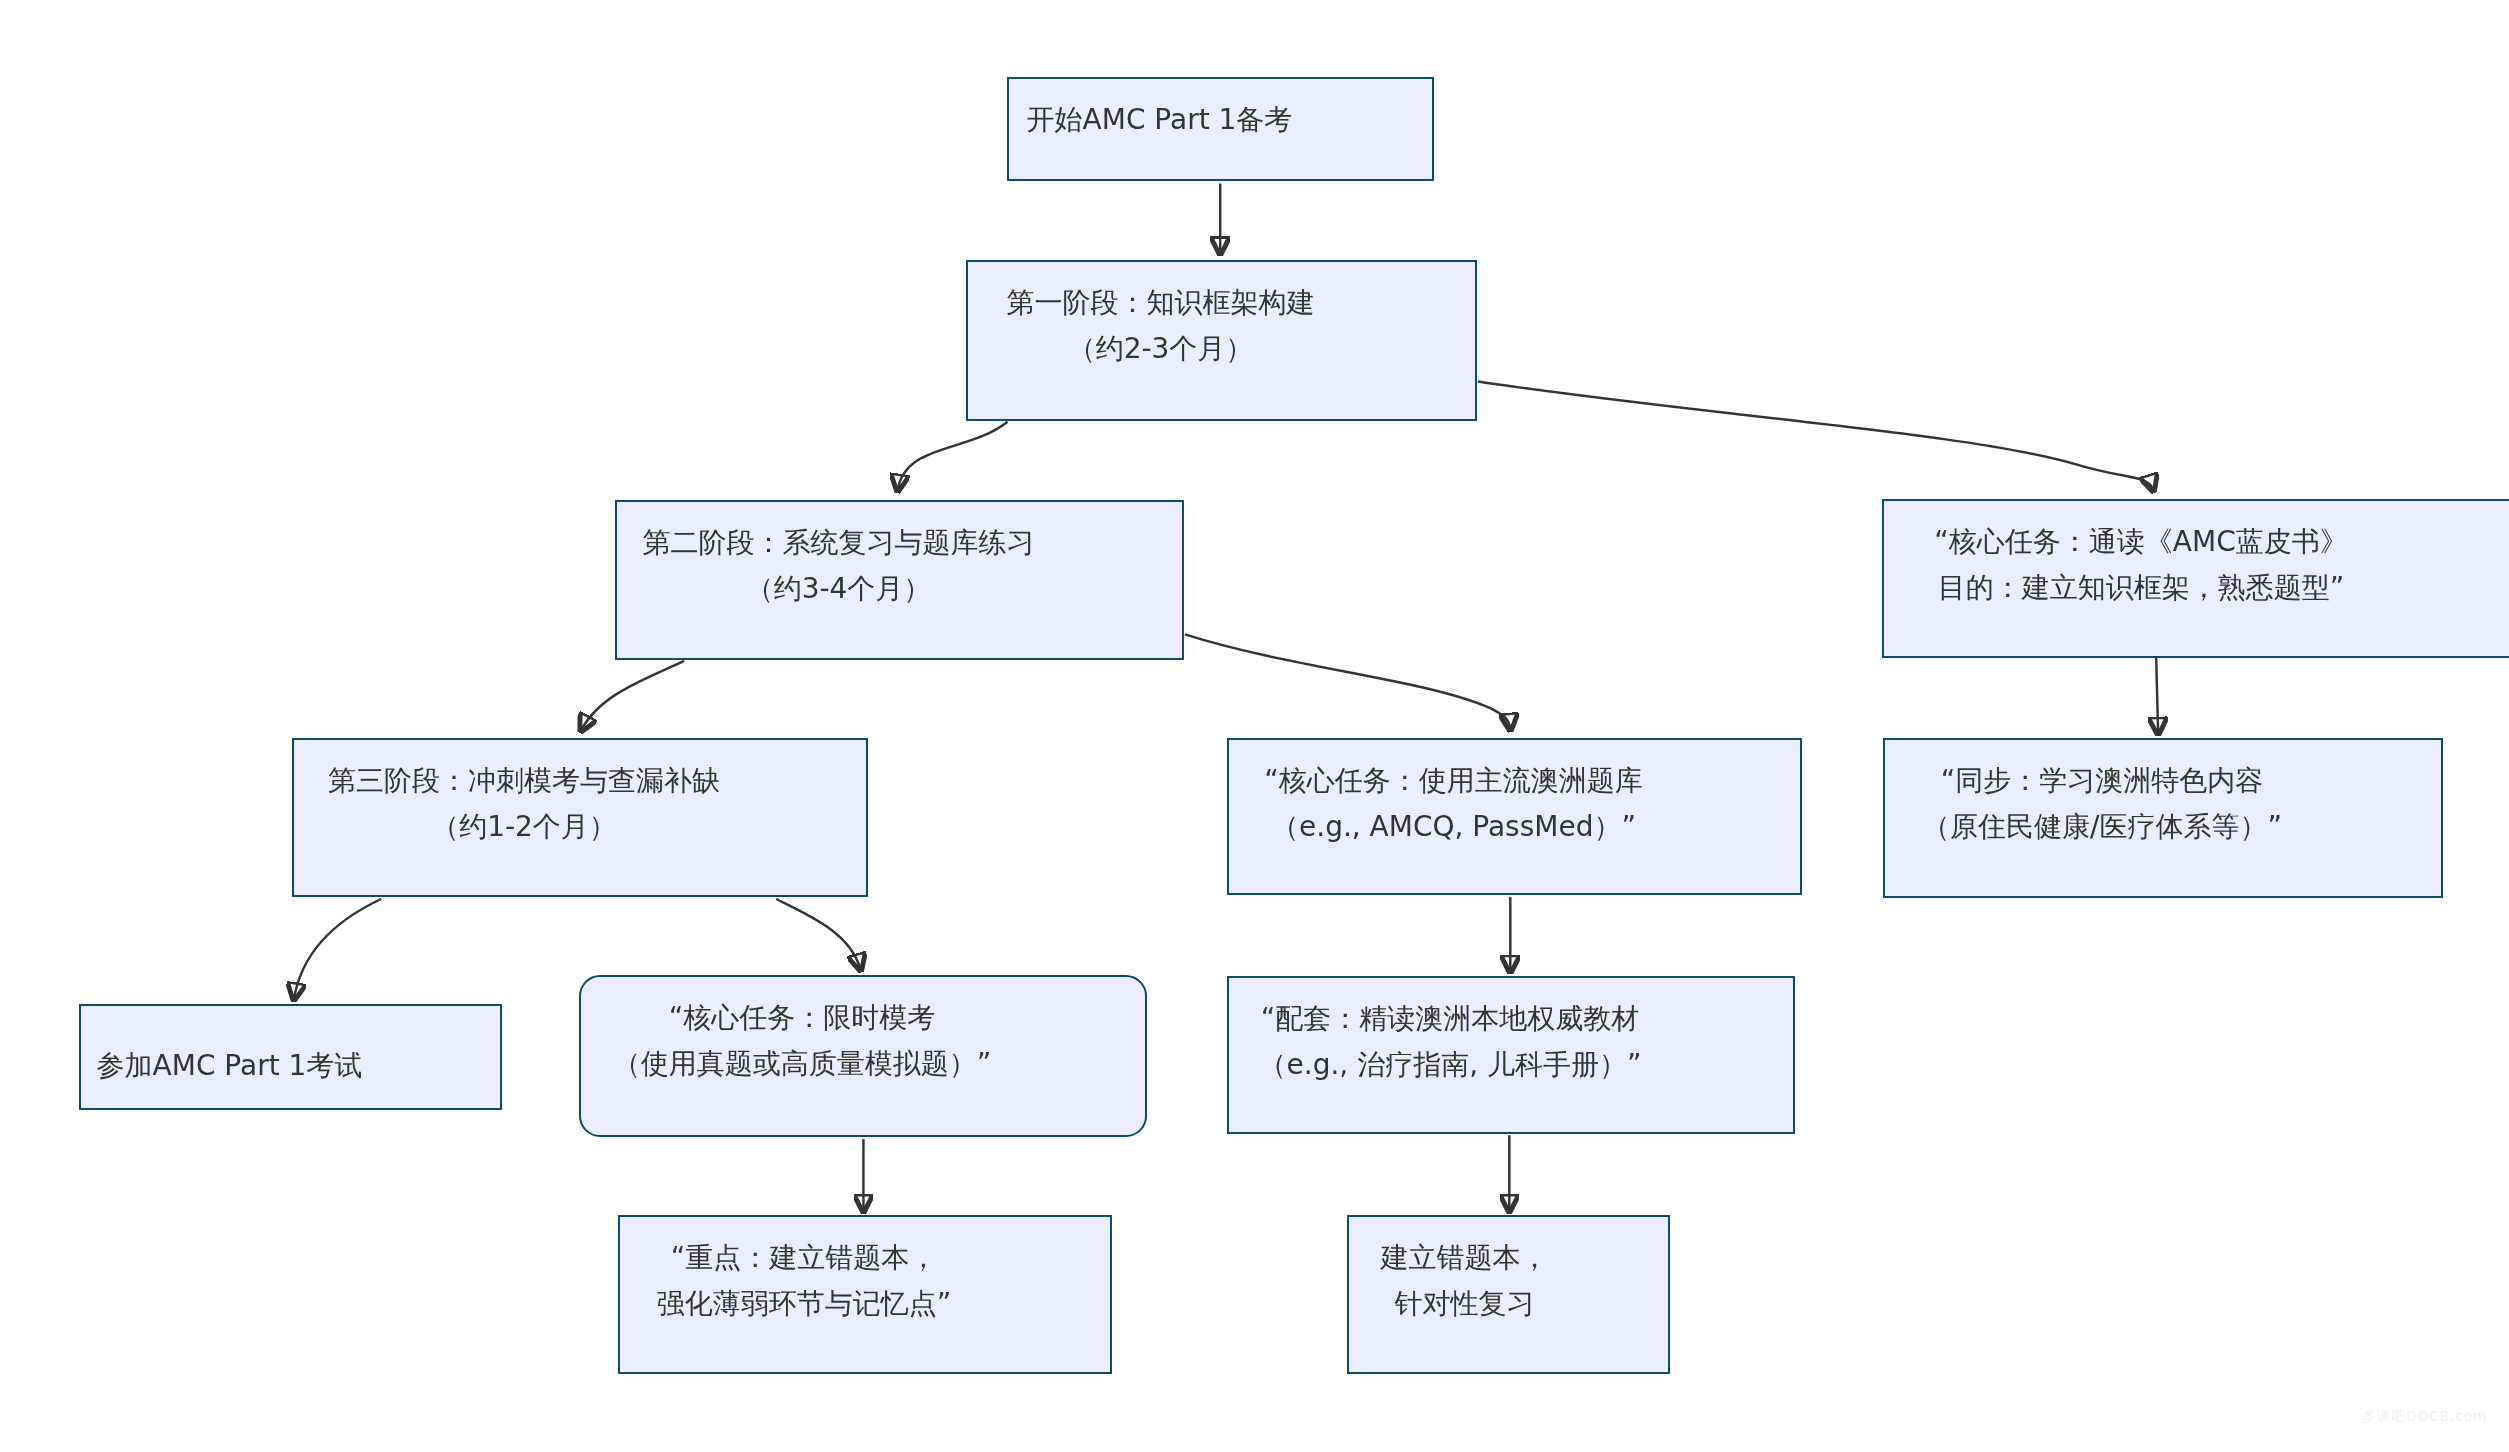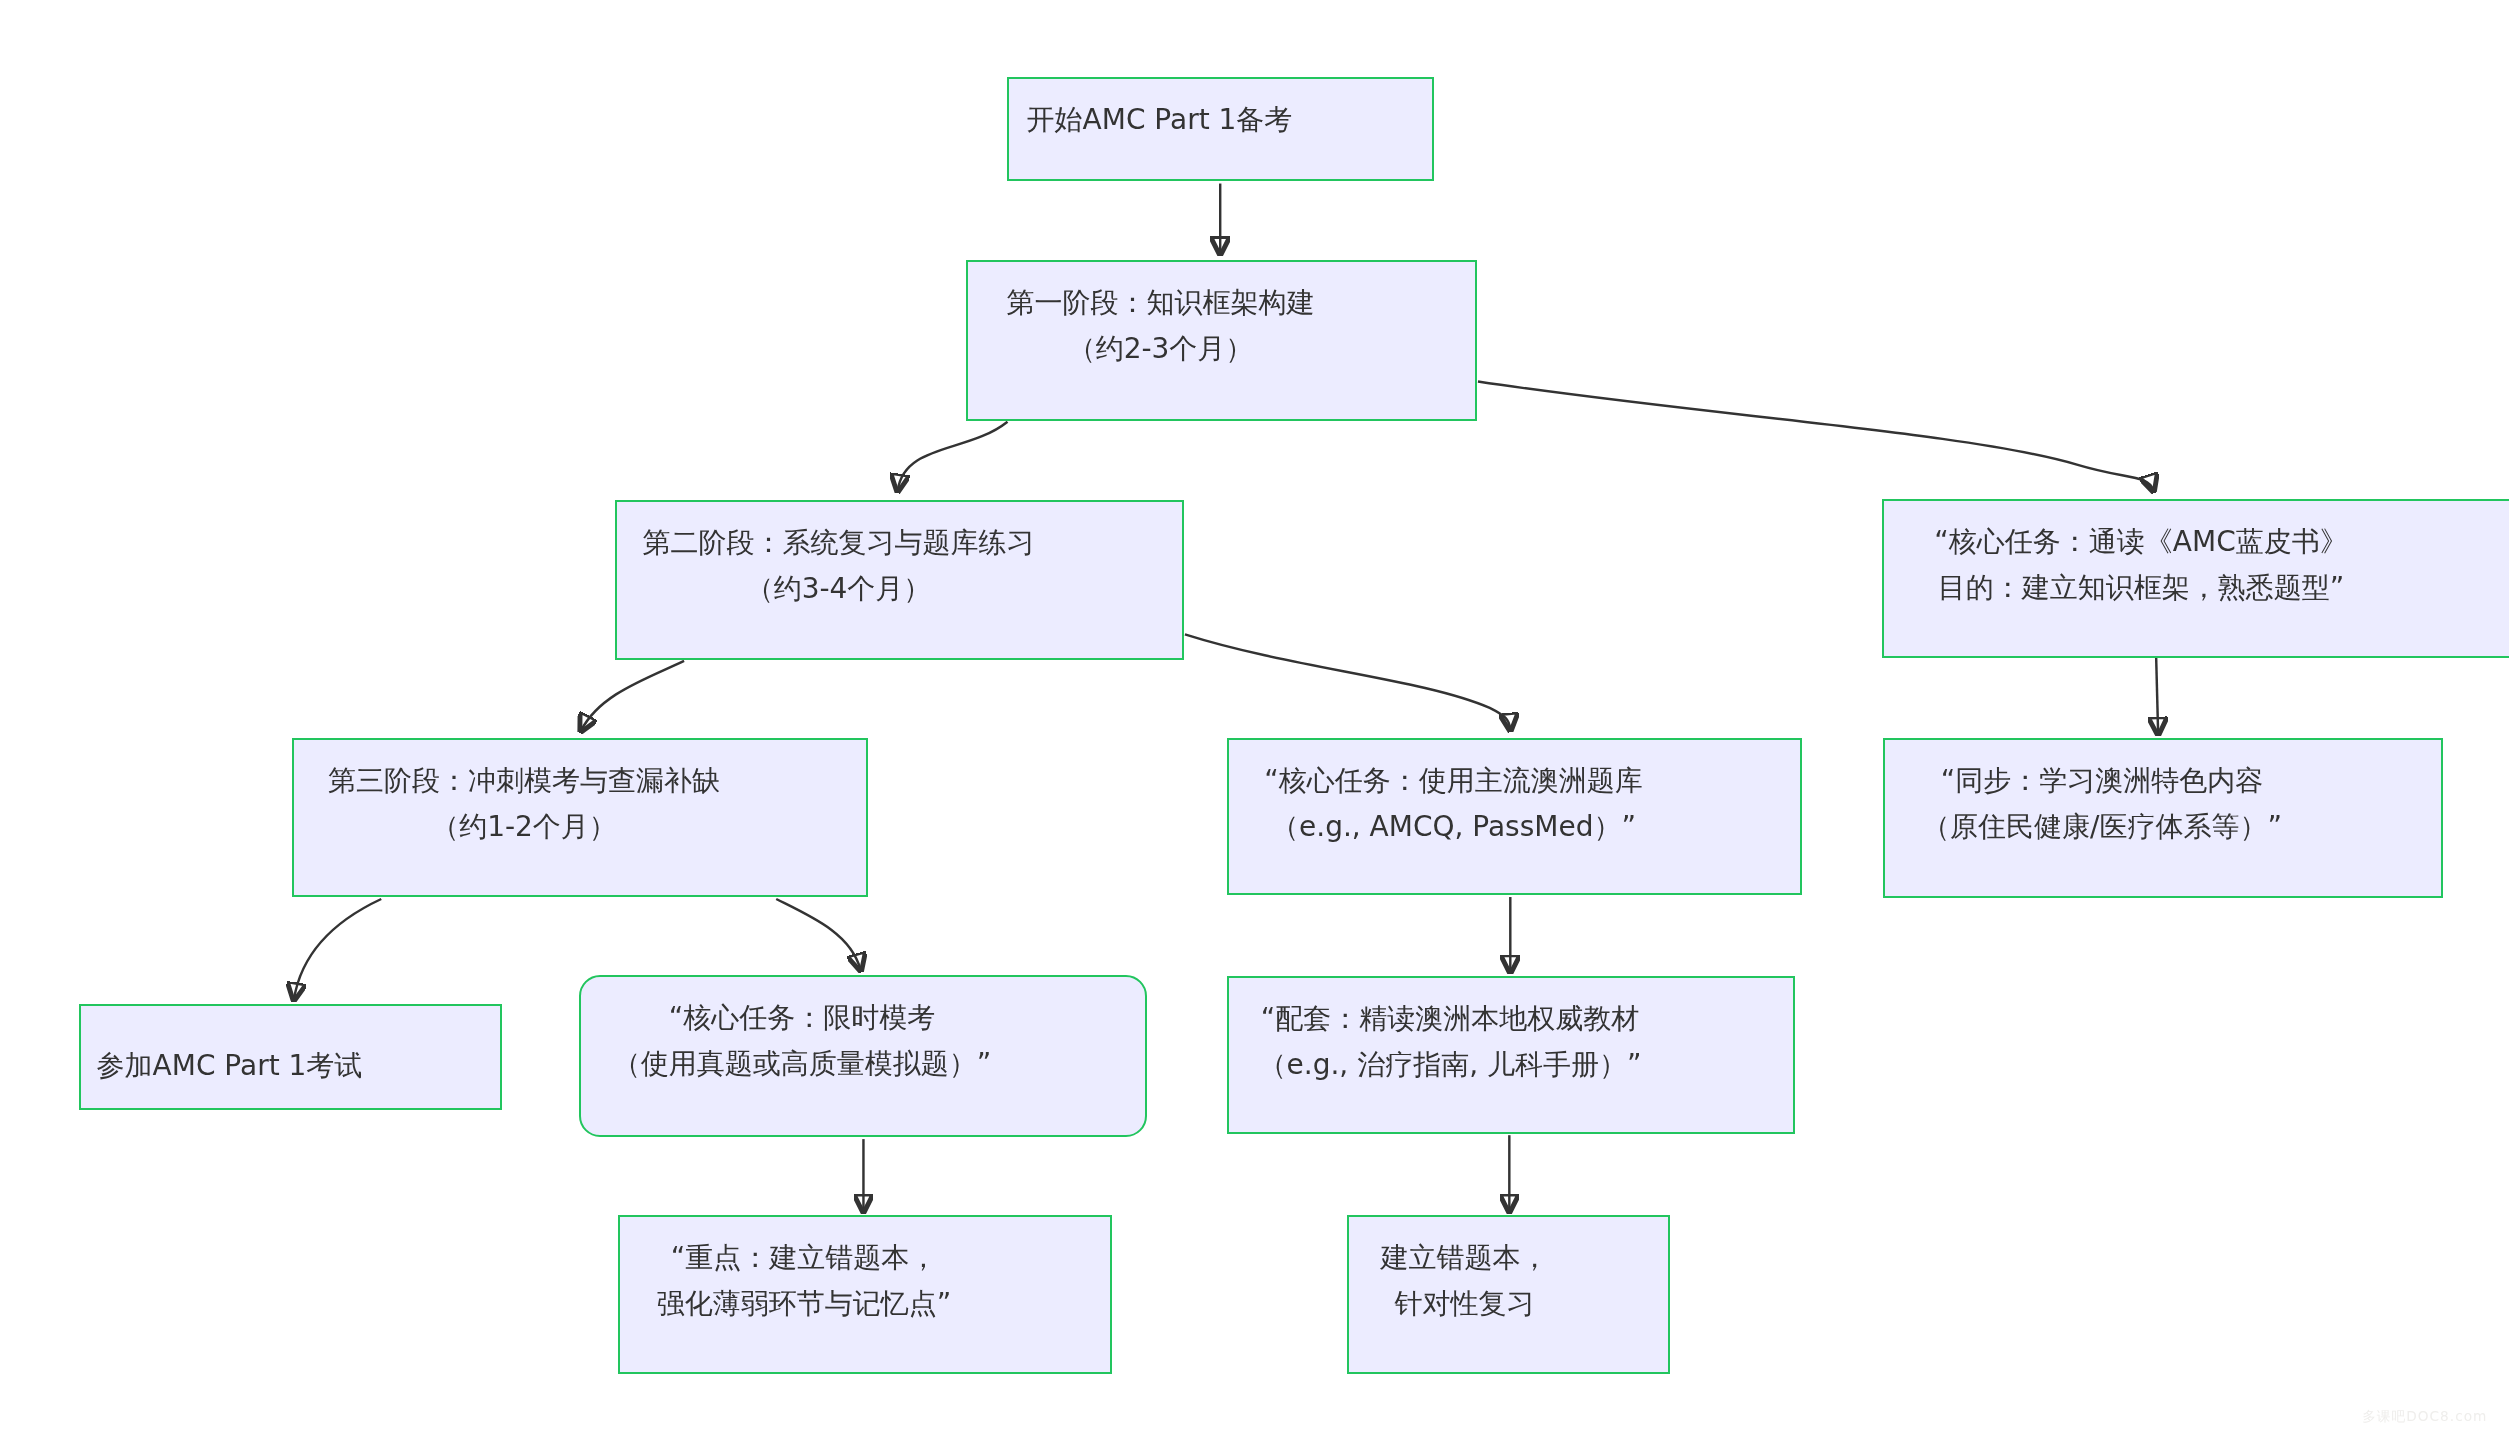--- a/index.html
+++ b/index.html
@@ -8,21 +8,21 @@
     width:2509px;height:1453px;
     background:#ffffff;
     font-family:"DejaVu Sans","Liberation Sans",sans-serif;
     overflow:hidden;
   }
   .edges{position:absolute;left:0;top:0;width:2509px;height:1453px;}
   .edges path{stroke:#333333;stroke-width:2.5;fill:none;}
   .node{
     position:absolute;
     background:#ECECFF;
-    border:2px solid #22c55e;
+    border:2px solid #0c4a6e;
     box-sizing:border-box;
     display:flex;
     justify-content:center;
     color:#333333;
   }
   .label{
     padding-top:17.6px;
     text-align:center;
     font-size:28px;
     line-height:46px;

